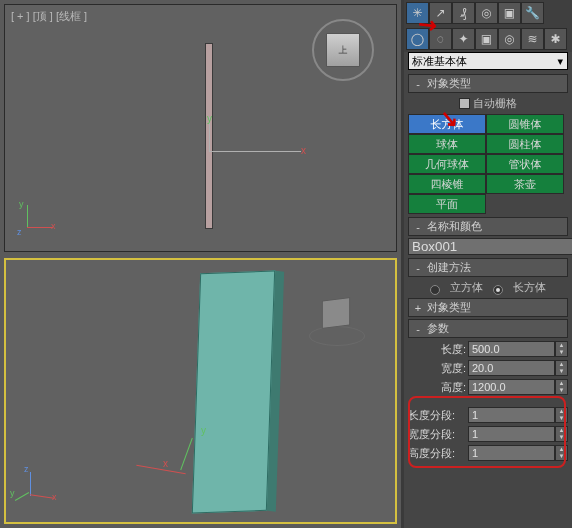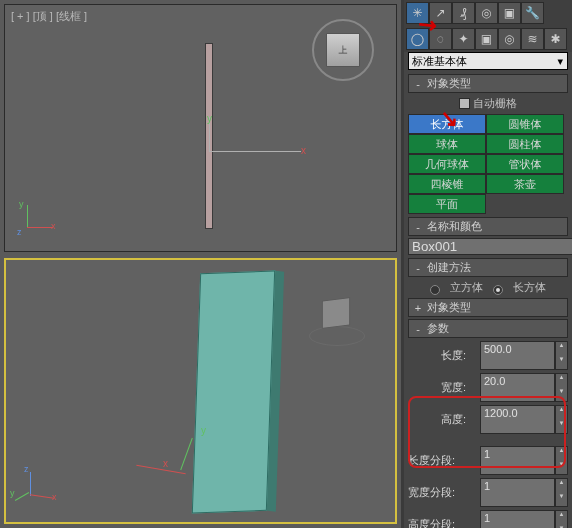--- a/index.html
+++ b/index.html
@@ -36,24 +36,24 @@
 .autogrid { display: flex; align-items: center; justify-content: center; gap: 3px; margin: 3px 0; }
 .chk { width: 11px; height: 11px; border: 1px solid #2a2a2a; background: #bbb; display: inline-block; }
 .prim-grid { display: flex; flex-wrap: wrap; gap: 0px; }
 .prim-btn { width: 78px; height: 20px; background: #15803d; border: 1px solid #2a2a2a; color: #d8d8d8; display: flex; align-items: center; justify-content: center; cursor: pointer; }
 .prim-btn.sel { background: #3b78c8; color: #fff; }
 .name-row { display: flex; gap: 2px; margin: 2px 0; }
 .name-input { flex: 1; height: 17px; background: #707070; border: 1px solid #2a2a2a; color: #ddd; padding-left: 3px; }
 .radio-row { display: flex; align-items: flex-end; justify-content: center; gap: 10px; margin: 3px 0; }
 .radio { width: 10px; height: 10px; border: 1px solid #888; border-radius: 50%; background: #333; display: inline-block; position: relative; }
 .radio.on::after { content: ""; position: absolute; left: 2px; top: 2px; width: 4px; height: 4px; background: #ddd; border-radius: 50%; }
-.param-row { display: flex; align-items: center; margin: 3px 0; gap: 14px; }
+.param-row { display: flex; align-items: center; margin: 3px 0; gap: 2px; }
 .param-row .lbl { width: 58px; text-align: right; color: #d8d8d8; }
 .param-row .lbl2 { width: 58px; text-align: left; color: #d8d8d8; }
-.spinner { flex: 1; display: flex; height: 29px; }
+.spinner { flex: 1; display: flex; height: 16px; }
 .spinner .val { flex: 1; background: #707070; border: 1px solid #2a2a2a; color: #e0e0e0; padding-left: 3px; line-height: 14px; }
 .spinner .arr { width: 13px; background: #606060; border: 1px solid #2a2a2a; display: flex; flex-direction: column; }
 .spinner .arr span { flex: 1; font-size: 6px; line-height: 6px; text-align: center; color: #ccc; }
 .red-arrow { position: absolute; font-size: 22px; color: #d00000; font-weight: bold; z-index: 50; }
 .red-box1 { position: absolute; left: 408px; top: 396px; width: 158px; height: 72px; border: 2px solid #cc2020; border-radius: 8px; z-index: 40; pointer-events: none; }
 .top-axes-y { position:absolute; left:202px; top:108px; color:#60c060; font-size:10px; }
 .top-axes-x { position:absolute; left:296px; top:140px; color:#d05050; font-size:10px; }
 .top-axis-line-y { position:absolute; left:204px; top:112px; width:1px; height:34px; background:#b0b0b0; }
 .top-axis-line-x { position:absolute; left:204px; top:146px; width:92px; height:1px; background:#b0b0b0; }
 .persp-ax-x { position:absolute; left:130px; top:209px; width:50px; height:1px; background:#d05050; transform:rotate(10deg); }

